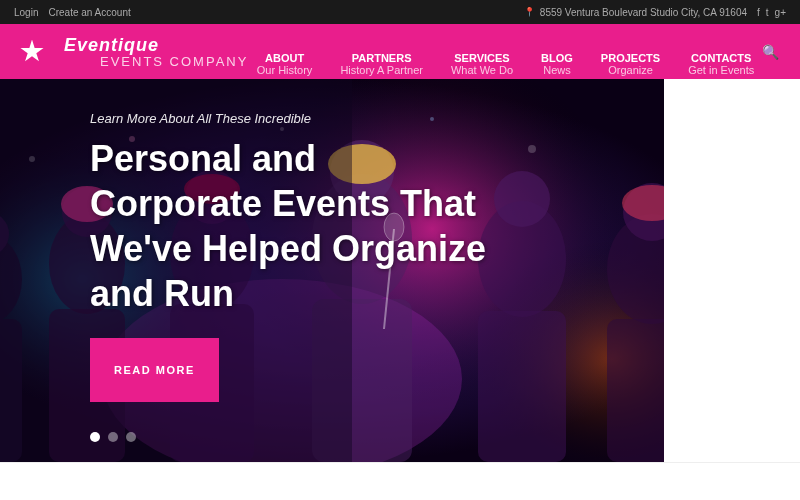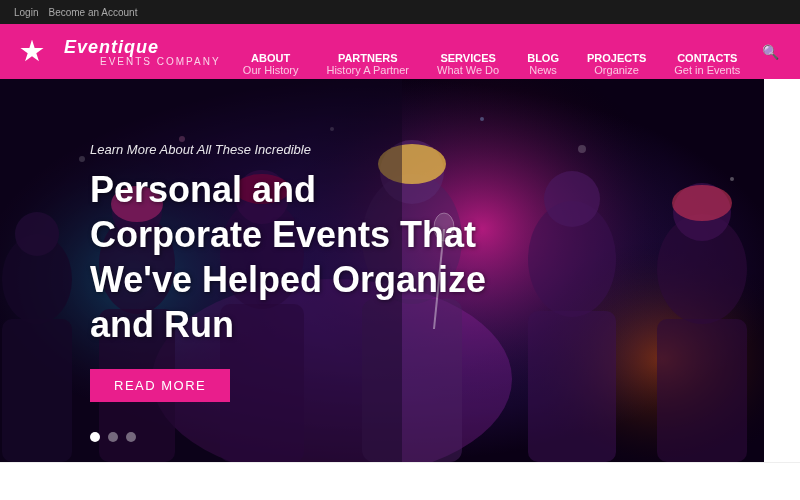--- a/index.html
+++ b/index.html
@@ -32,33 +32,33 @@
       padding: 0 20px;
     }
     .logo { display: flex; align-items: center; gap: 20px; }
     .logo-icon {
       width: 24px; height: 24px;
       background: #fff;
       clip-path: polygon(50% 0%, 61% 35%, 98% 35%, 68% 57%, 79% 91%, 50% 70%, 21% 91%, 32% 57%, 2% 35%, 39% 35%);
       flex-shrink: 0;
     }
     .logo-text { color: #fff; font-size: 18px; font-weight: bold; letter-spacing: 1px; font-style: italic; }
-    .logo-sub { color: rgba(255,255,255,0.8); font-size: 10px; letter-spacing: 2px; text-transform: uppercase; margin-top: -2px; padding-left: 36px; }
+    .logo-sub { color: rgba(255,255,255,0.8); font-size: 13px; letter-spacing: 2px; text-transform: uppercase; margin-top: -2px; padding-left: 36px; }
     .logo-wrap { display: flex; flex-direction: column; }
 
     
     .nav { display: flex; align-items: center; gap: 28px; }
     .nav-item { color: #fff; font-size: 11px; font-weight: bold; text-transform: uppercase; cursor: pointer; text-align: center; margin-top: 25px; }
     .nav-item-sub { color: rgba(255,255,255,0.75); font-size: 11px; font-weight: normal; text-transform: none; display: block; }
     .search-icon-btn { color: #fff; font-size: 14px; cursor: pointer; }
 
     
     .hero {
       position: relative;
-      width: 764px;
+      width: 664px;
       height: 383px;
       overflow: hidden;
       background: #1a0a2e;
     }
 
     .hero-content {
       position: absolute;
       bottom: 60px;
       left: 90px;
       z-index: 2;
@@ -75,23 +75,23 @@
       font-weight: bold;
       line-height: 1.25;
       max-width: 400px;
       margin-bottom: 22px;
       text-shadow: 1px 1px 4px rgba(0,0,0,0.5);
     }
     .hero-btn {
       background: #e91e8c;
       color: #fff;
       border: none;
-      padding: 9px 24px;
-      font-size: 13px;
-      font-weight: normal;
+      padding: 26px 24px;
+      font-size: 11px;
+      font-weight: bold;
       letter-spacing: 1.5px;
       text-transform: uppercase;
       cursor: pointer;
     }
 
     
     .hero-dots {
       position: absolute;
       bottom: 20px;
       left: 90px;
@@ -125,21 +125,29 @@
       height: 100%;
       z-index: 0;
     }
   </style>
 </head>
 <body>
 
 <div class="top-bar">
   <div class="top-bar-left">
     <a href="#">Login</a>
-    <a href="#">Become an Account</a>
+    <a href="#">Create an Account</a>
+  </div>
+  <div class="top-bar-right">
+    <span class="top-bar-address">8559 Ventura Boulevard Studio City, CA 91604</span>
+    <div class="social-icons">
+      <span class="social-icon">f</span>
+      <span class="social-icon">t</span>
+      <span class="social-icon">g+</span>
+    </div>
   </div>
 </div>
 
 <div class="header">
   <div class="logo">
     <div class="logo-icon"></div>
     <div class="logo-wrap">
       <span class="logo-text">Eventique</span>
       <span class="logo-sub">Events Company</span>
     </div>

